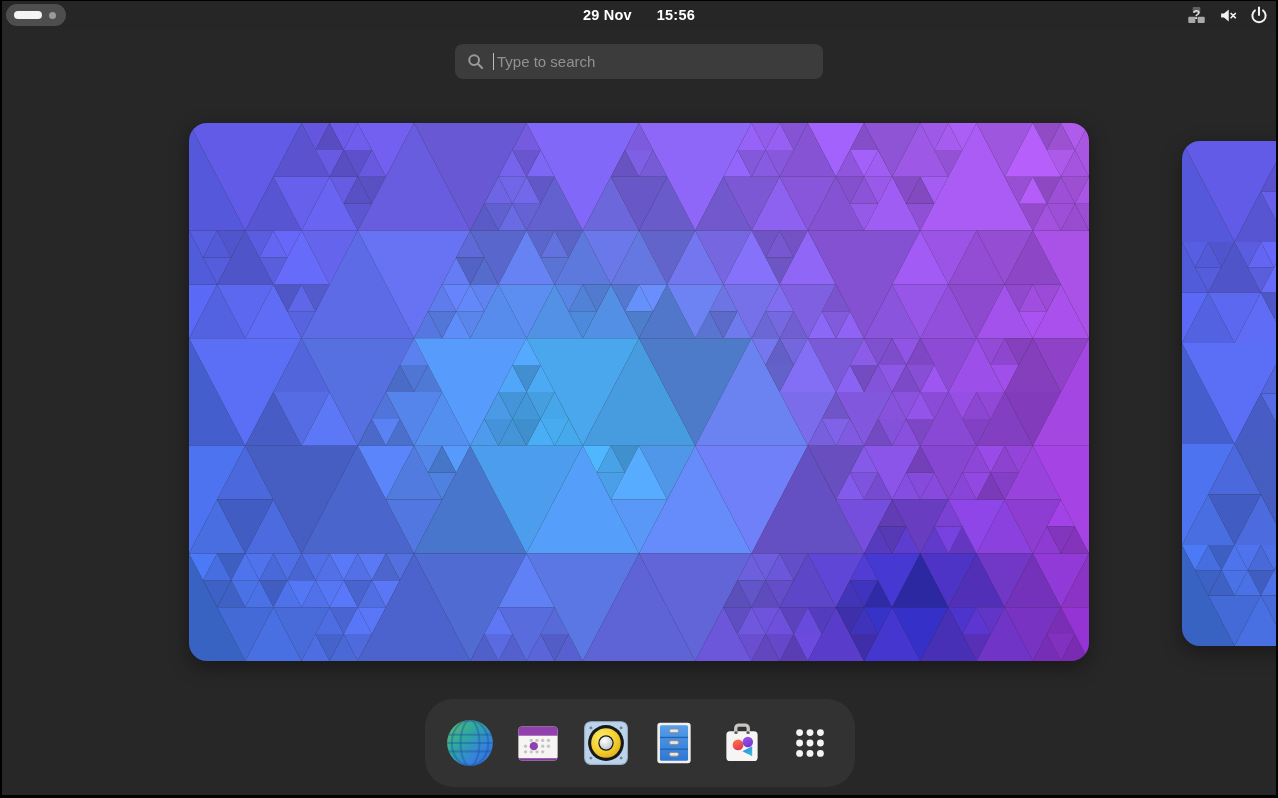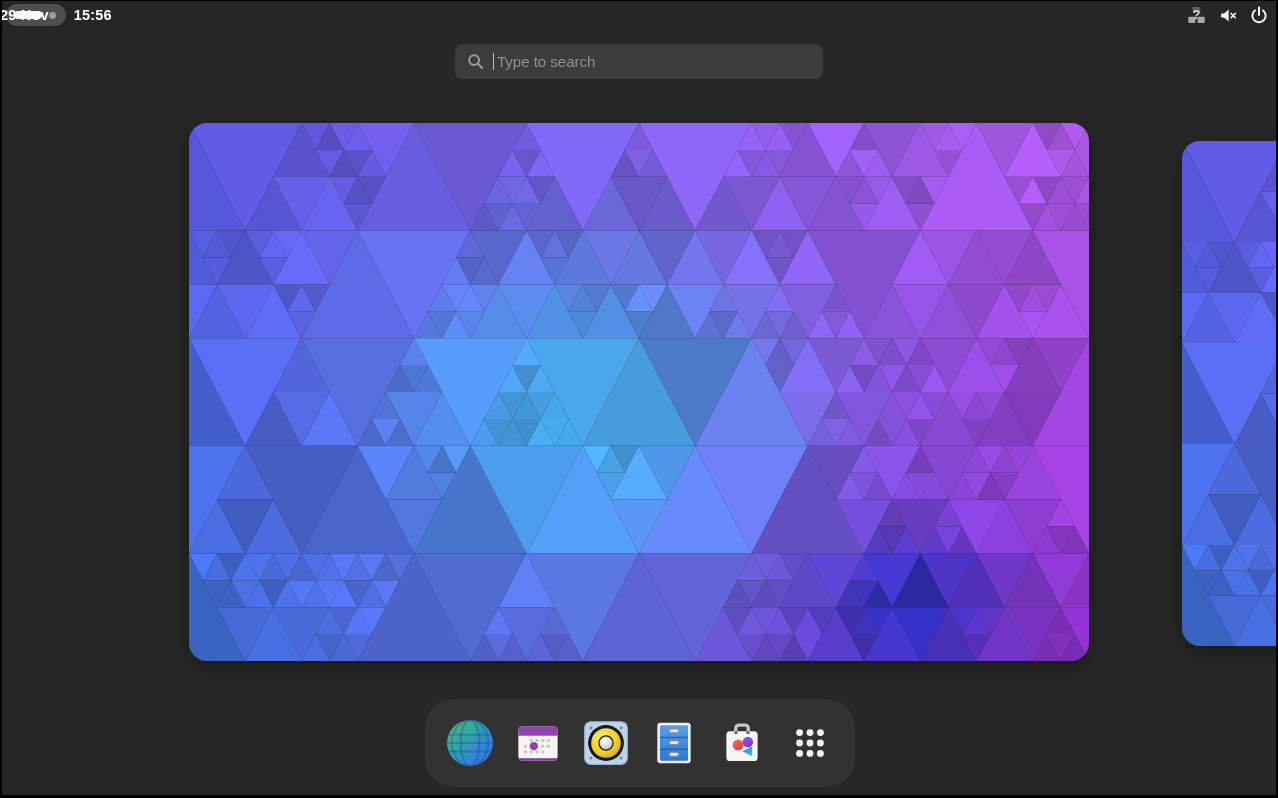--- a/index.html
+++ b/index.html
@@ -21,21 +21,21 @@
   }
   .ws-indicator {
     position:absolute; left:6px; top:4px; height:22px; width:60px;
     background:#4e4e4e; border-radius:11px;
     display:flex; align-items:center; gap:7px; padding:0 8px; cursor:pointer;
   }
   .ws-pill { width:28px; height:8px; border-radius:4px; background:#f4f4f4; }
   .ws-dot  { width:7px; height:7px; border-radius:50%; background:#9a9a9a; }
   .clock {
     position:absolute; left:0; right:0; top:0; height:30px;
-    display:flex; align-items:center; gap:25px;
+    display:flex; align-items:center; justify-content:center; gap:25px;
     color:#ffffff; font-size:14.5px; font-weight:700; letter-spacing:.2px;
     cursor:pointer;
   }
   .status {
     position:absolute; right:10px; top:0; height:30px;
     display:flex; align-items:center; gap:13px; cursor:pointer;
   }
   .status svg { display:block; }
   
   .search-entry {

